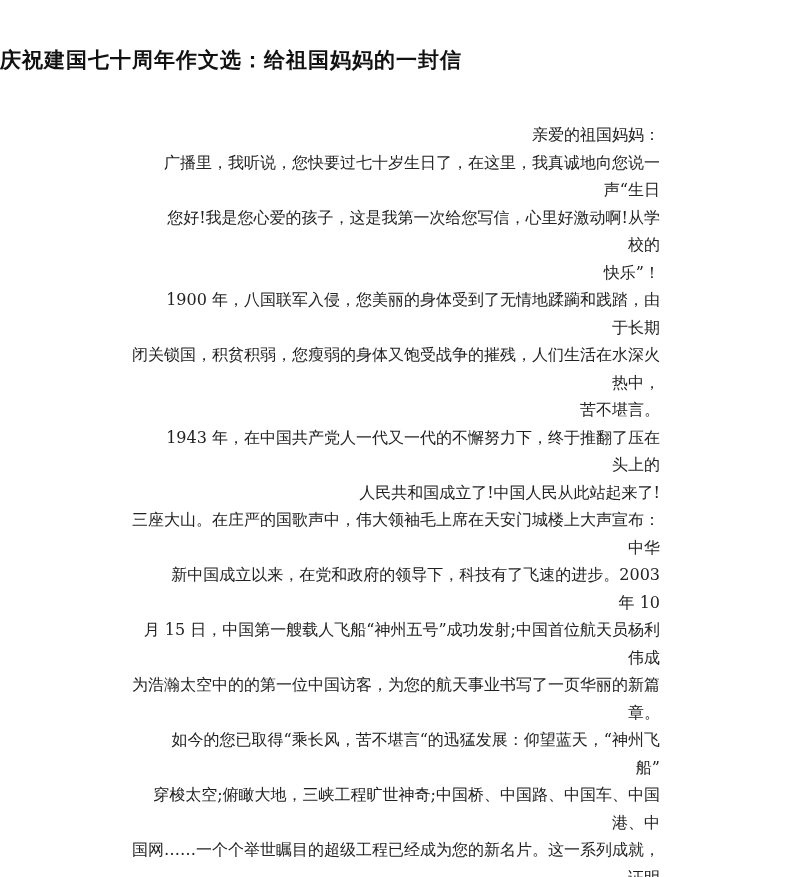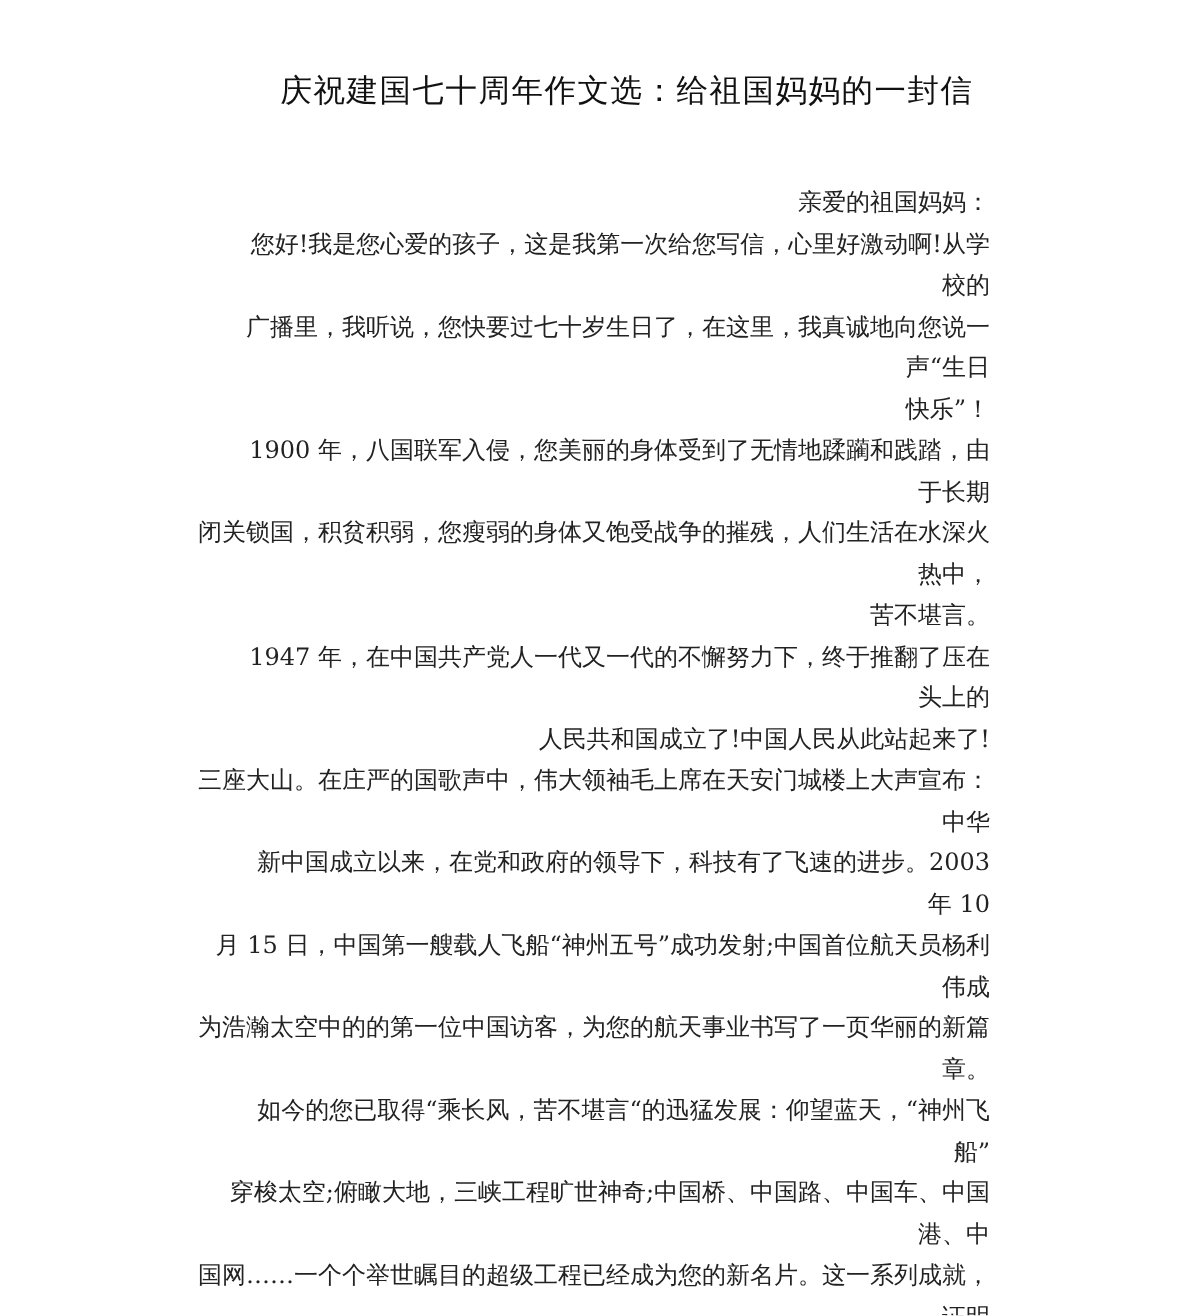--- a/index.html
+++ b/index.html
@@ -11,26 +11,24 @@
     position: relative;
     width: 800px;
     height: 877px;
     background: #ffffff;
     color: #1f1f1f;
     font-family: "DejaVu Serif", "Liberation Serif", serif;
     overflow: hidden;
   }
   .doc-title {
     padding-top: 46px;
-    text-align: center;
     font-size: 21px;
-    font-weight: normal;
+    font-weight: bold;
     color: #111111;
     letter-spacing: 1px;
-    margin-left: 36px;
   }
   .doc-body {
     margin-top: 47px;
     margin-left: 130px;
     width: 530px;
     font-size: 16px;
     line-height: 27.5px;
     color: #222222;
   }
   .para {
@@ -49,31 +47,31 @@
 </head>
 <body>
 
 <div class="page">
   <div class="doc-title">庆祝建国七十周年作文选：给祖国妈妈的一封信</div>
   <div class="doc-body" id="doc-body">
       <p class="para">
         <span class="line first">亲爱的祖国妈妈：</span>
       </p>
       <p class="para">
+        <span class="line">广播里，我听说，您快要过七十岁生日了，在这里，我真诚地向您说一声“生日</span>
         <span class="line first">您好!我是您心爱的孩子，这是我第一次给您写信，心里好激动啊!从学校的</span>
-        <span class="line">广播里，我听说，您快要过七十岁生日了，在这里，我真诚地向您说一声“生日</span>
         <span class="line">快乐”！</span>
       </p>
       <p class="para">
         <span class="line first">1900 年，八国联军入侵，您美丽的身体受到了无情地蹂躏和践踏，由于长期</span>
         <span class="line">闭关锁国，积贫积弱，您瘦弱的身体又饱受战争的摧残，人们生活在水深火热中，</span>
         <span class="line">苦不堪言。</span>
       </p>
       <p class="para">
-        <span class="line first">1947 年，在中国共产党人一代又一代的不懈努力下，终于推翻了压在头上的</span>
+        <span class="line first">1943 年，在中国共产党人一代又一代的不懈努力下，终于推翻了压在头上的</span>
         <span class="line">人民共和国成立了!中国人民从此站起来了!</span>
         <span class="line">三座大山。在庄严的国歌声中，伟大领袖毛上席在天安门城楼上大声宣布：中华</span>
       </p>
       <p class="para">
         <span class="line first">新中国成立以来，在党和政府的领导下，科技有了飞速的进步。2003 年 10</span>
         <span class="line">月 15 日，中国第一艘载人飞船“神州五号”成功发射;中国首位航天员杨利伟成</span>
         <span class="line">为浩瀚太空中的的第一位中国访客，为您的航天事业书写了一页华丽的新篇章。</span>
       </p>
       <p class="para">
         <span class="line first">如今的您已取得“乘长风，苦不堪言“的迅猛发展：仰望蓝天，“神州飞船”</span>

